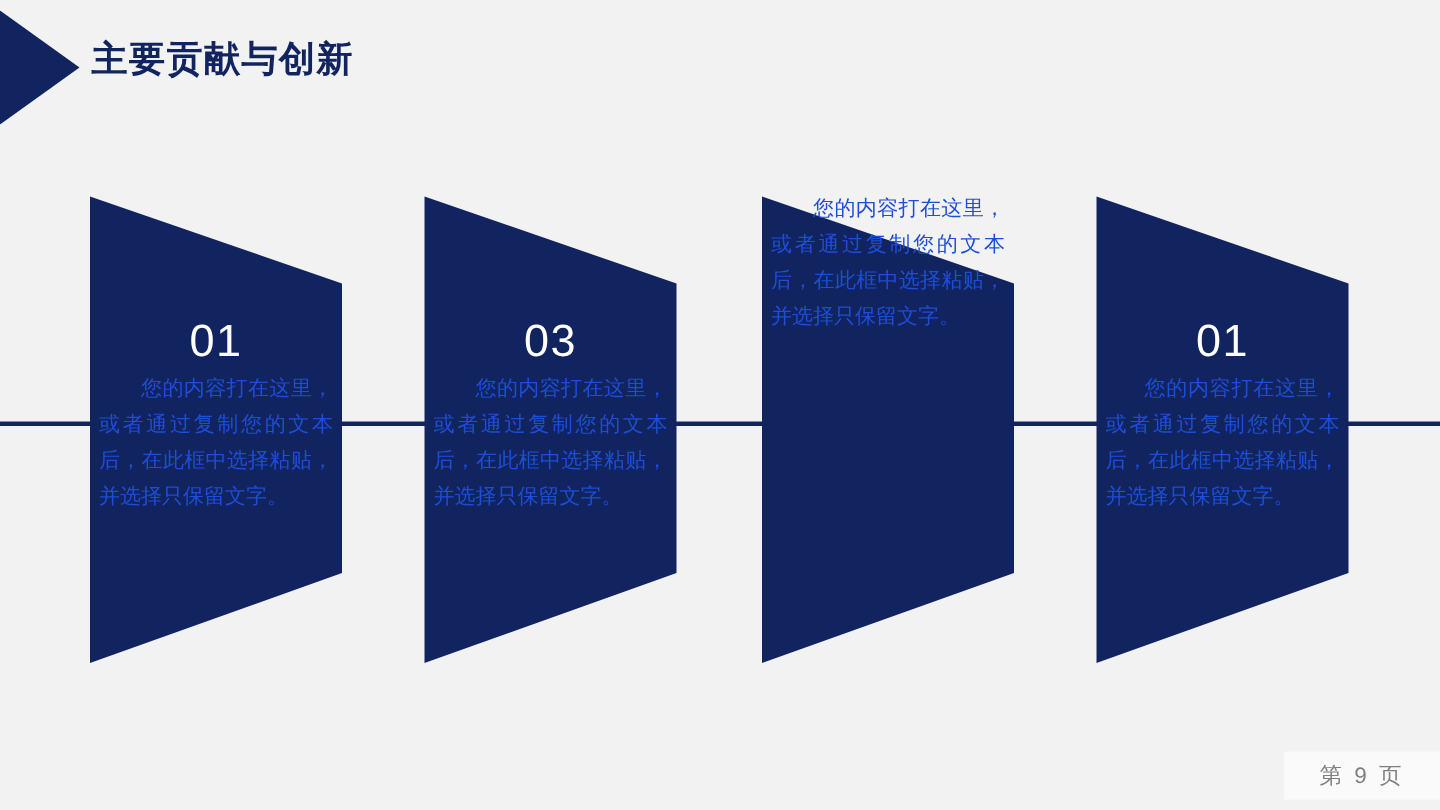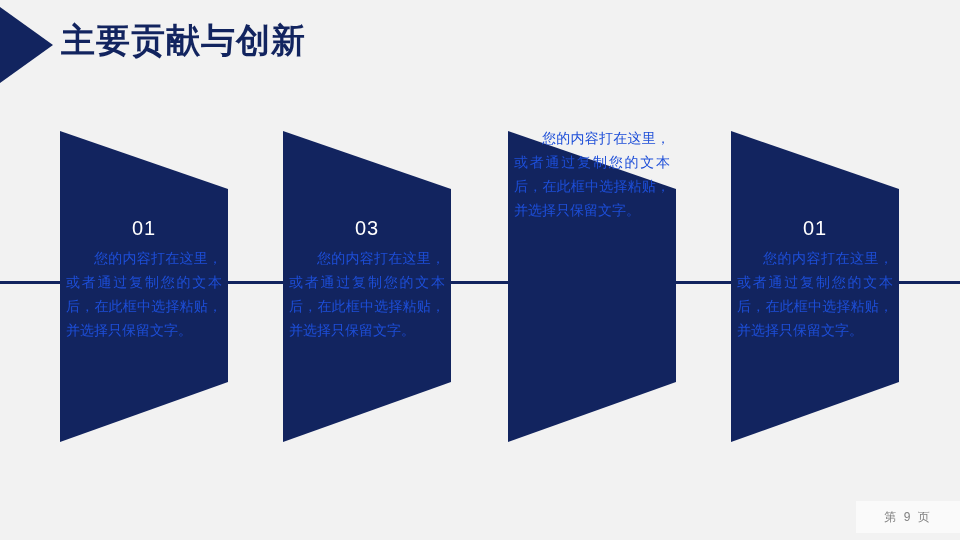--- a/index.html
+++ b/index.html
@@ -33,21 +33,21 @@
     position: absolute;
     left: 0;
     top: 7px;
     width: 54px;
     height: 76px;
   }
   #page-title {
     position: absolute;
     left: 61px;
     top: 19px;
-    font-size: 34px;
+    font-size: 24px;
     font-weight: bold;
     letter-spacing: 1px;
     color: #12245f;
     line-height: 42px;
     white-space: nowrap;
   }
 
   
   #timeline-rule {
     position: absolute;
@@ -81,21 +81,21 @@
     box-sizing: border-box;
     padding: 0 6px;
     display: flex;
     flex-direction: column;
     justify-content: flex-start;
     color: #ffffff;
   }
   .card-number {
     margin-top: 86px;
     text-align: center;
-    font-size: 20px;
+    font-size: 30px;
     font-weight: normal;
     letter-spacing: 1px;
     line-height: 34px;
     color: #ffffff;
   }
   .card-text {
     margin-top: 1px;
     font-size: 14px;
     line-height: 24px;
     text-align: justify;
@@ -116,21 +116,21 @@
     right: 0;
     top: 501px;
     width: 104px;
     height: 32px;
     background: #fafafa;
     display: flex;
     align-items: center;
     justify-content: center;
   }
   #page-number-text {
-    font-size: 12px;
+    font-size: 15px;
     color: #808080;
     letter-spacing: 2px;
     white-space: nowrap;
   }
 </style>
 </head>
 <body>
 
 <div id="slide">
 

